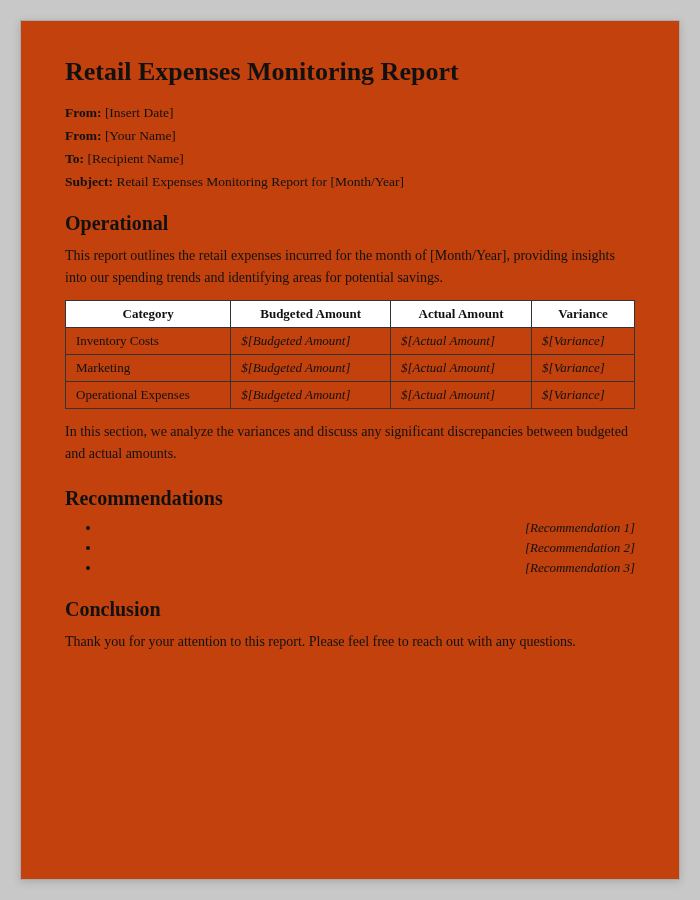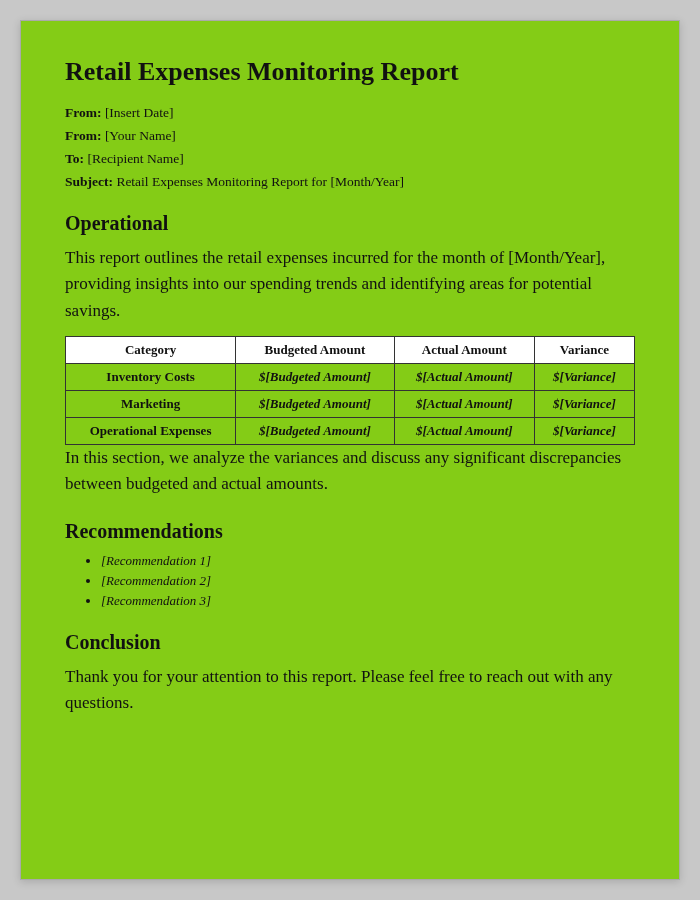--- a/index.html
+++ b/index.html
@@ -12,21 +12,21 @@
       background: #c8c8c8;
       display: flex;
       justify-content: center;
       align-items: flex-start;
       min-height: 900px;
       padding: 20px;
       font-family: Georgia, 'Times New Roman', serif;
     }
 
     .page {
-      background: #84cc16;
+      background: #c2410c;
       width: 660px;
       min-height: 860px;
       padding: 36px 44px 36px 44px;
       border: 1px solid #aaa;
       box-shadow: 0 2px 8px rgba(0,0,0,0.15);
     }
 
     .report-title {
       font-size: 26px;
       font-weight: bold;
@@ -49,63 +49,63 @@
     .section-heading {
       font-size: 20px;
       font-weight: bold;
       font-family: Georgia, 'Times New Roman', serif;
       margin-top: 22px;
       margin-bottom: 10px;
       color: #111;
     }
 
     .body-text {
-      font-size: 17px;
+      font-size: 14px;
       line-height: 1.55;
       color: #111;
       font-family: Georgia, 'Times New Roman', serif;
       margin-bottom: 10px;
     }
 
     .expense-table {
       border-collapse: collapse;
       width: 100%;
       margin-top: 12px;
-      margin-bottom: 0;
+      margin-bottom: 12px;
       font-size: 13px;
       font-family: Georgia, 'Times New Roman', serif;
     }
 
     .expense-table th,
     .expense-table td {
       border: 1px solid #333;
       padding: 5px 10px;
-      text-align: center;
+      text-align: left;
       color: #111;
-      font-weight: bold;
     }
 
     .expense-table th {
       font-weight: bold;
       background: #fff;
       text-align: center;
     }
 
     .expense-table td {
       font-style: italic;
     }
 
     .expense-table td:first-child {
       font-style: normal;
     }
 
     ul.recommendations {
       margin-left: 36px;
       margin-top: 8px;
       margin-bottom: 16px;
+      text-align: right;
     }
 
     ul.recommendations li {
       font-size: 13px;
       font-family: Georgia, 'Times New Roman', serif;
       color: #111;
       margin-bottom: 4px;
       font-style: italic;
     }
   </style>

